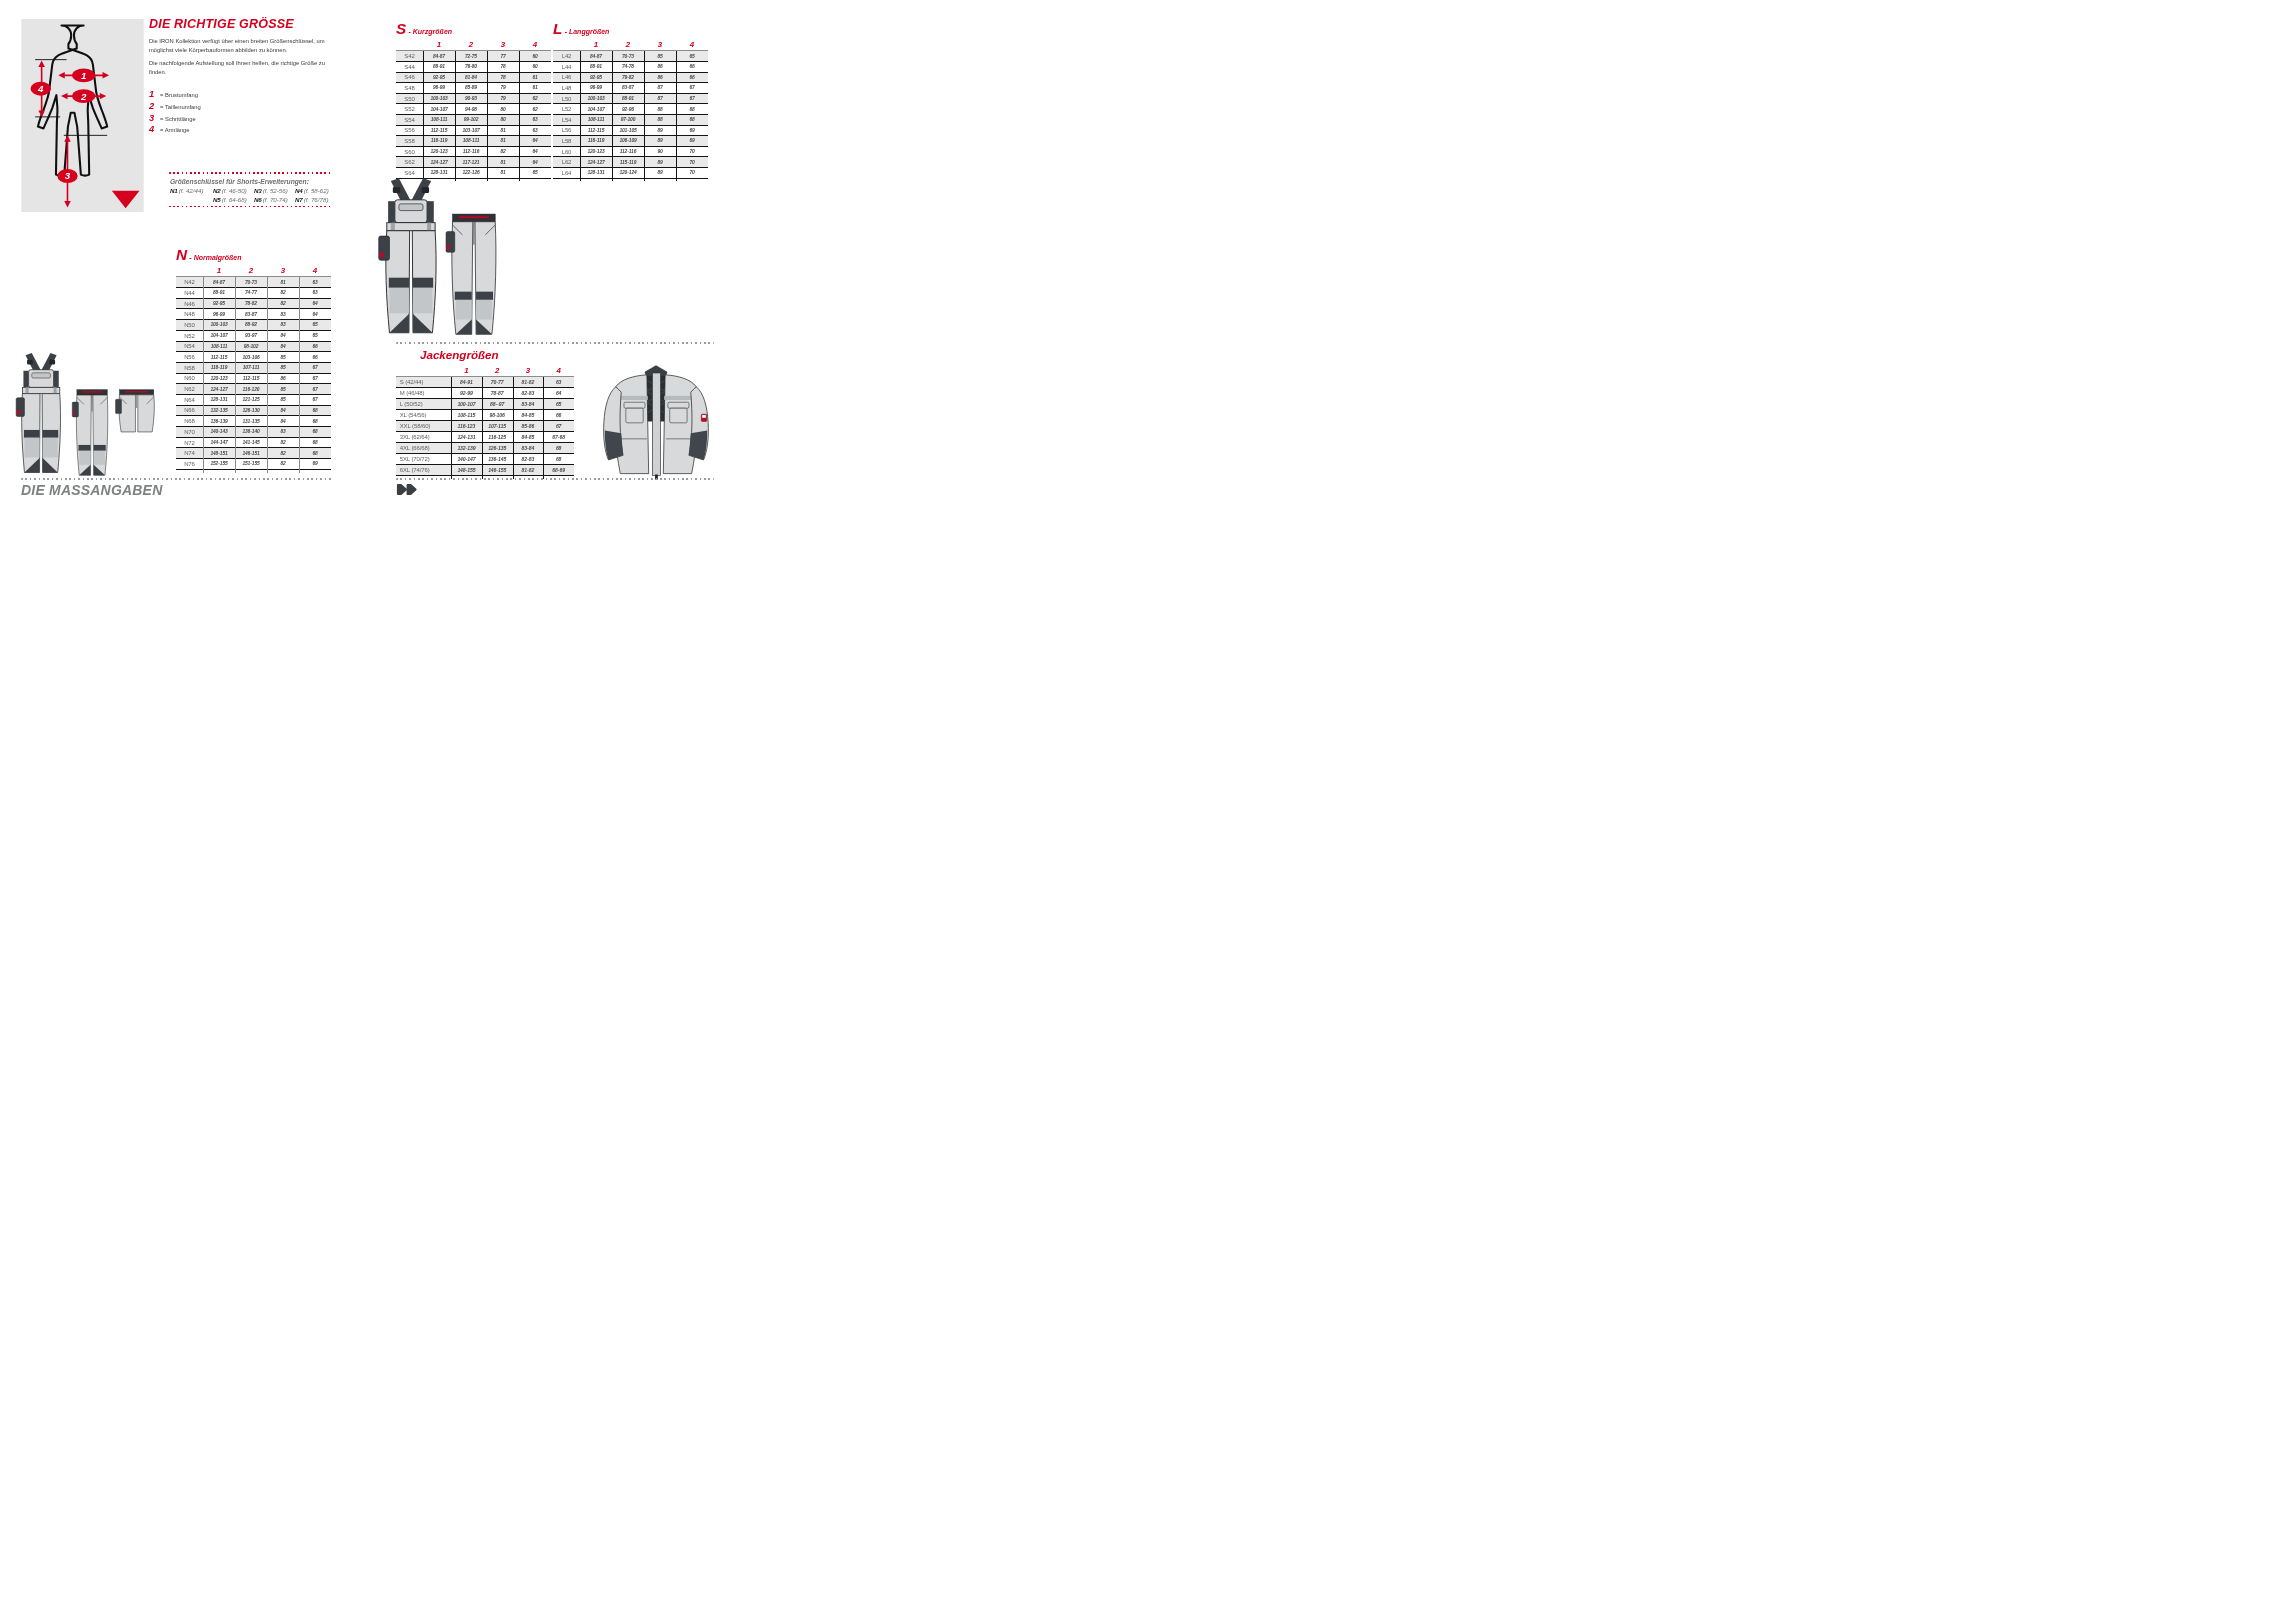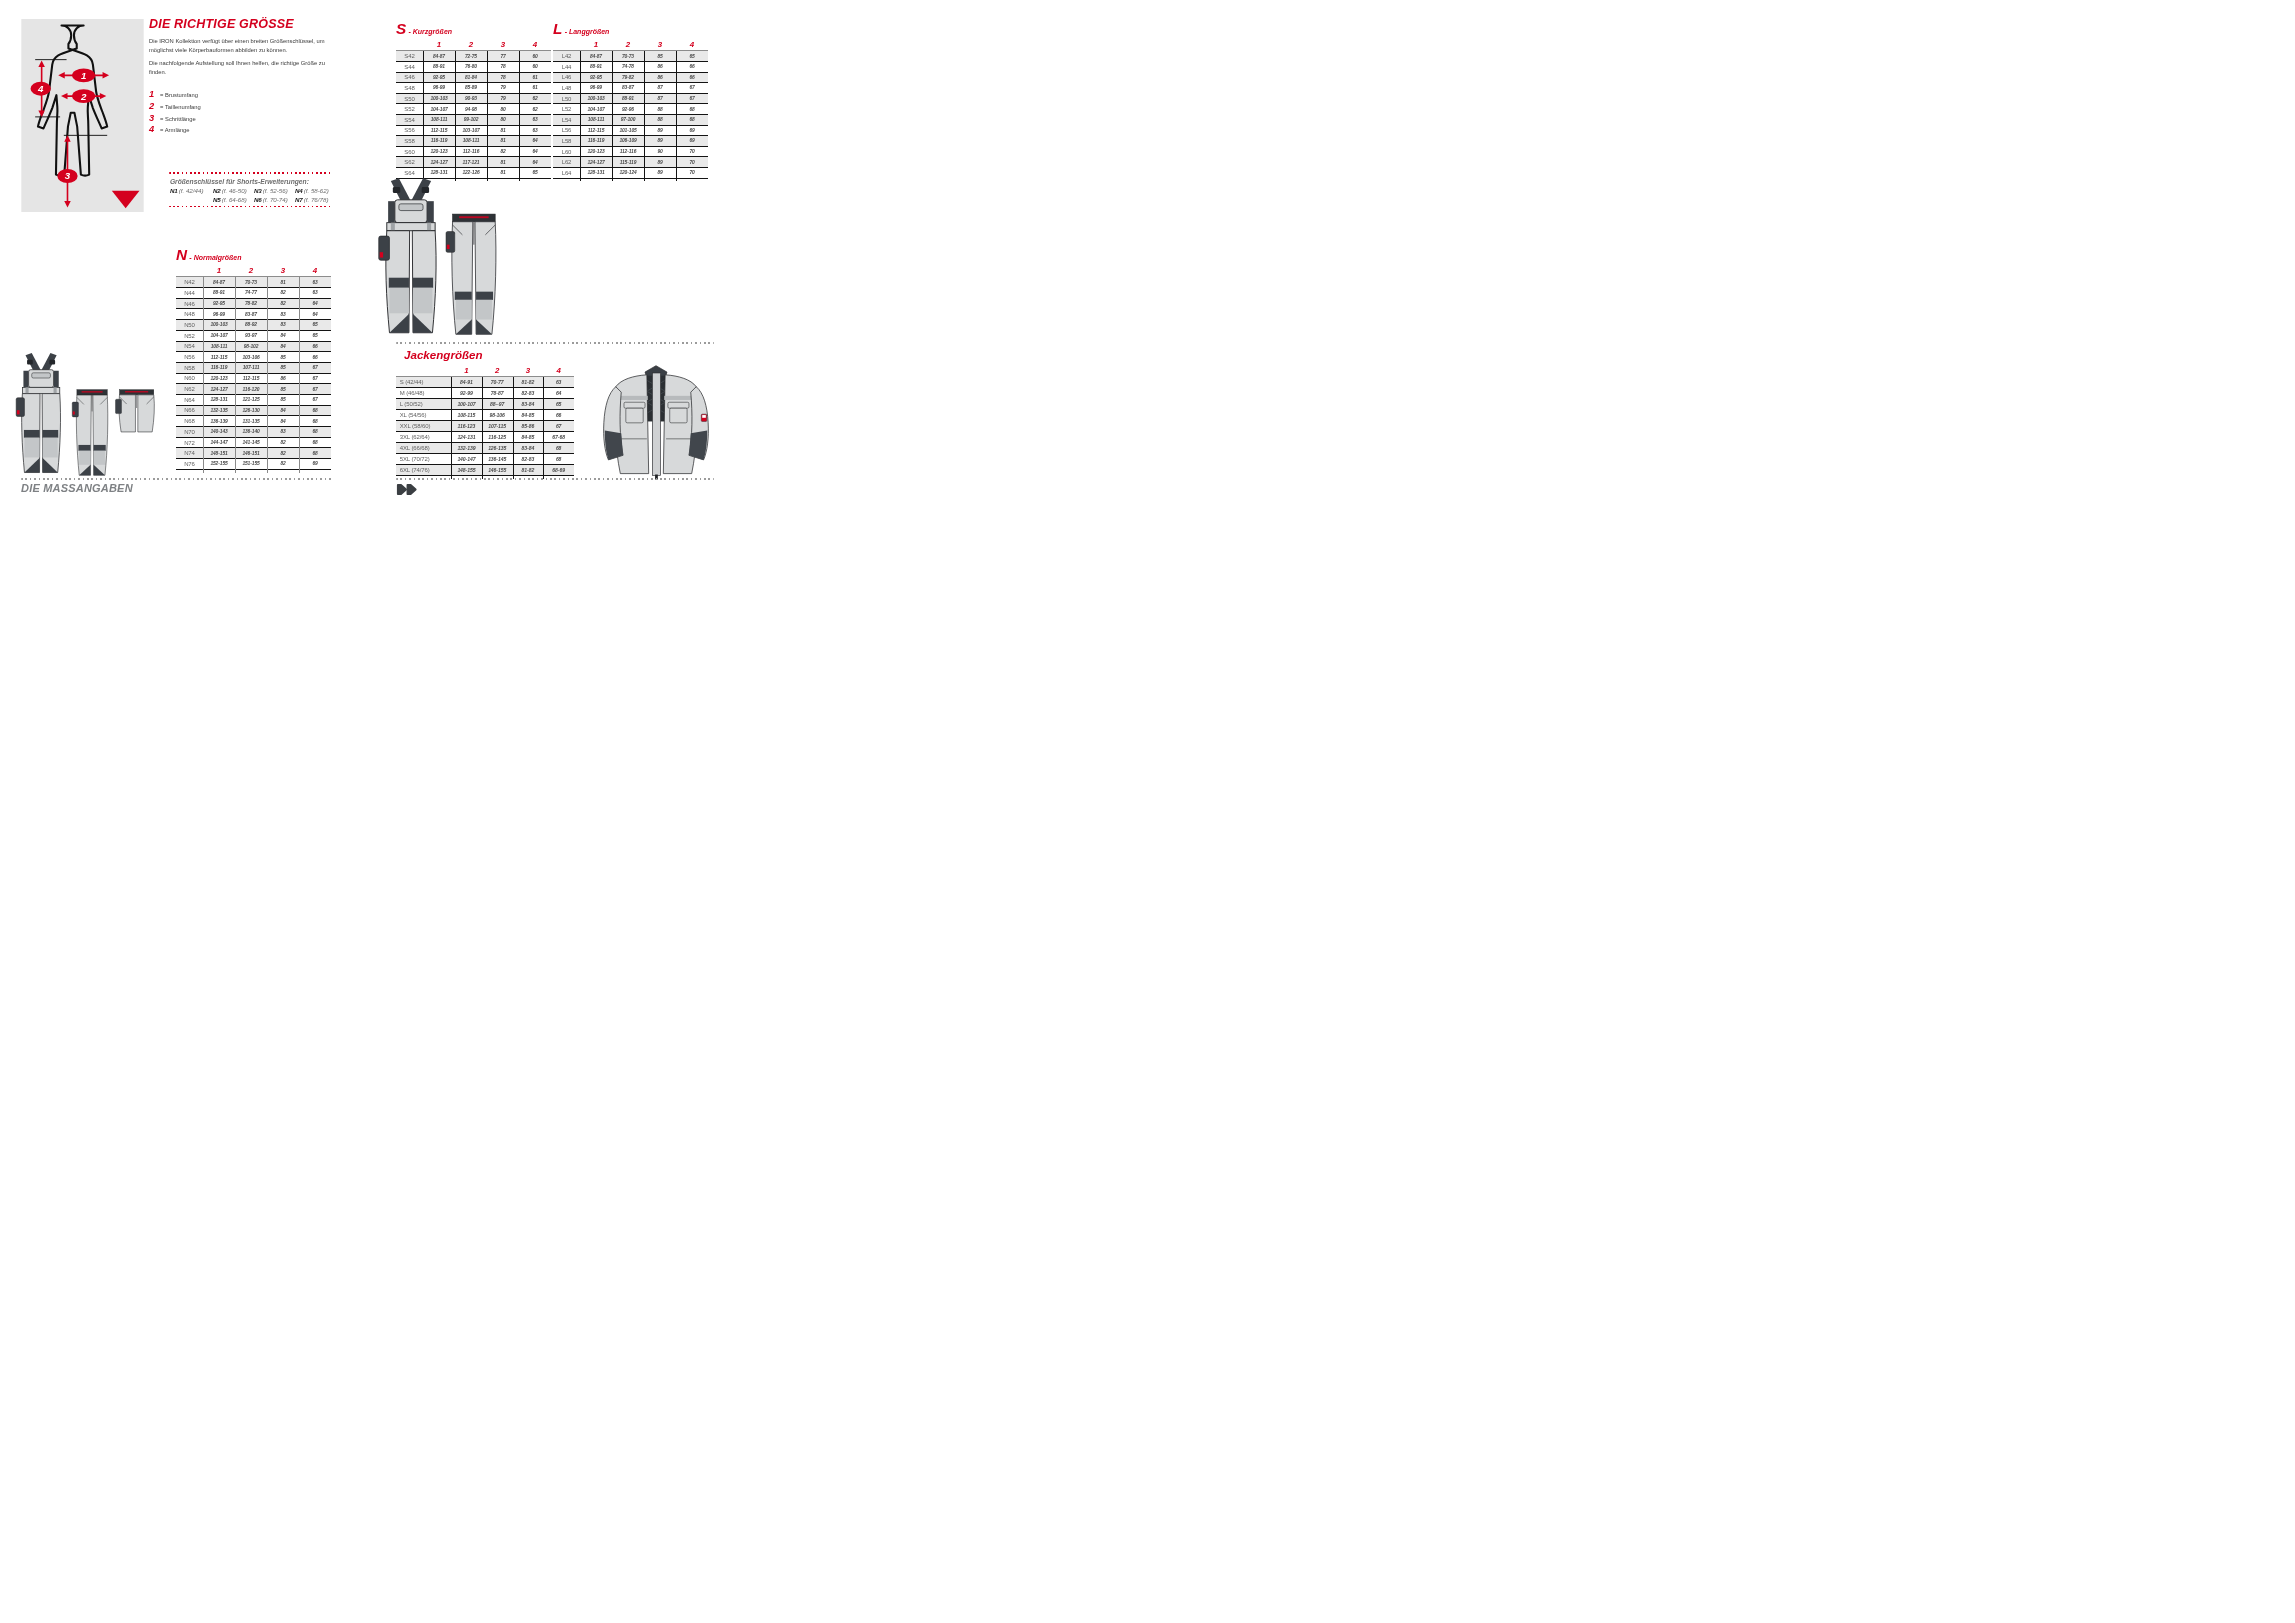--- a/index.html
+++ b/index.html
@@ -36,25 +36,25 @@
   .srow:last-child { border-bottom:none; }
   .srow.odd { background:#e9e9e9; }
   .cell-label { font-size:6px; color:#5f5f5f; text-align:center; letter-spacing:-0.1px; }
   .cell-val { font-size:4.9px; font-weight:bold; font-style:italic; color:#4a4a4a; text-align:center; letter-spacing:-0.1px; }
   .jackett .cell-label { text-align:left; padding-left:3.7px; }
   .jackett .cell-val { font-size:5.1px; }
   .vgrid { position:absolute; top:0; bottom:-2.8px; left:0; right:0; display:grid; grid-template-columns:var(--cols); pointer-events:none; }
   .vgrid div { border-left:0.9px solid var(--vcol); }
   .vgrid div:first-child { border-left:none; }
 
-  .jacket-title { position:absolute; left:404px; top:348px; font-size:11.6px; font-weight:bold; font-style:italic; color:#d4001e; }
+  .jacket-title { position:absolute; left:420px; top:348px; font-size:11.6px; font-weight:bold; font-style:italic; color:#d4001e; }
 
   
   .dotline { position:absolute; height:1.9px; background:repeating-linear-gradient(90deg,#9b9b9b 0 1.6px, transparent 1.6px 4.4px); border-radius:0.9px; }
-  .footer-title { position:absolute; left:21px; top:482px; font-size:11px; font-weight:bold; font-style:italic; color:#7e8184; letter-spacing:0.2px; }
+  .footer-title { position:absolute; left:21px; top:482px; font-size:14px; font-weight:bold; font-style:italic; color:#7e8184; letter-spacing:0.2px; }
   .chevrons { position:absolute; left:396px; top:483px; }
 
   .fig { position:absolute; }
 </style>
 </head>
 <body>
 
 <div class="page">
 
   <svg width="0" height="0" style="position:absolute" aria-hidden="true">

